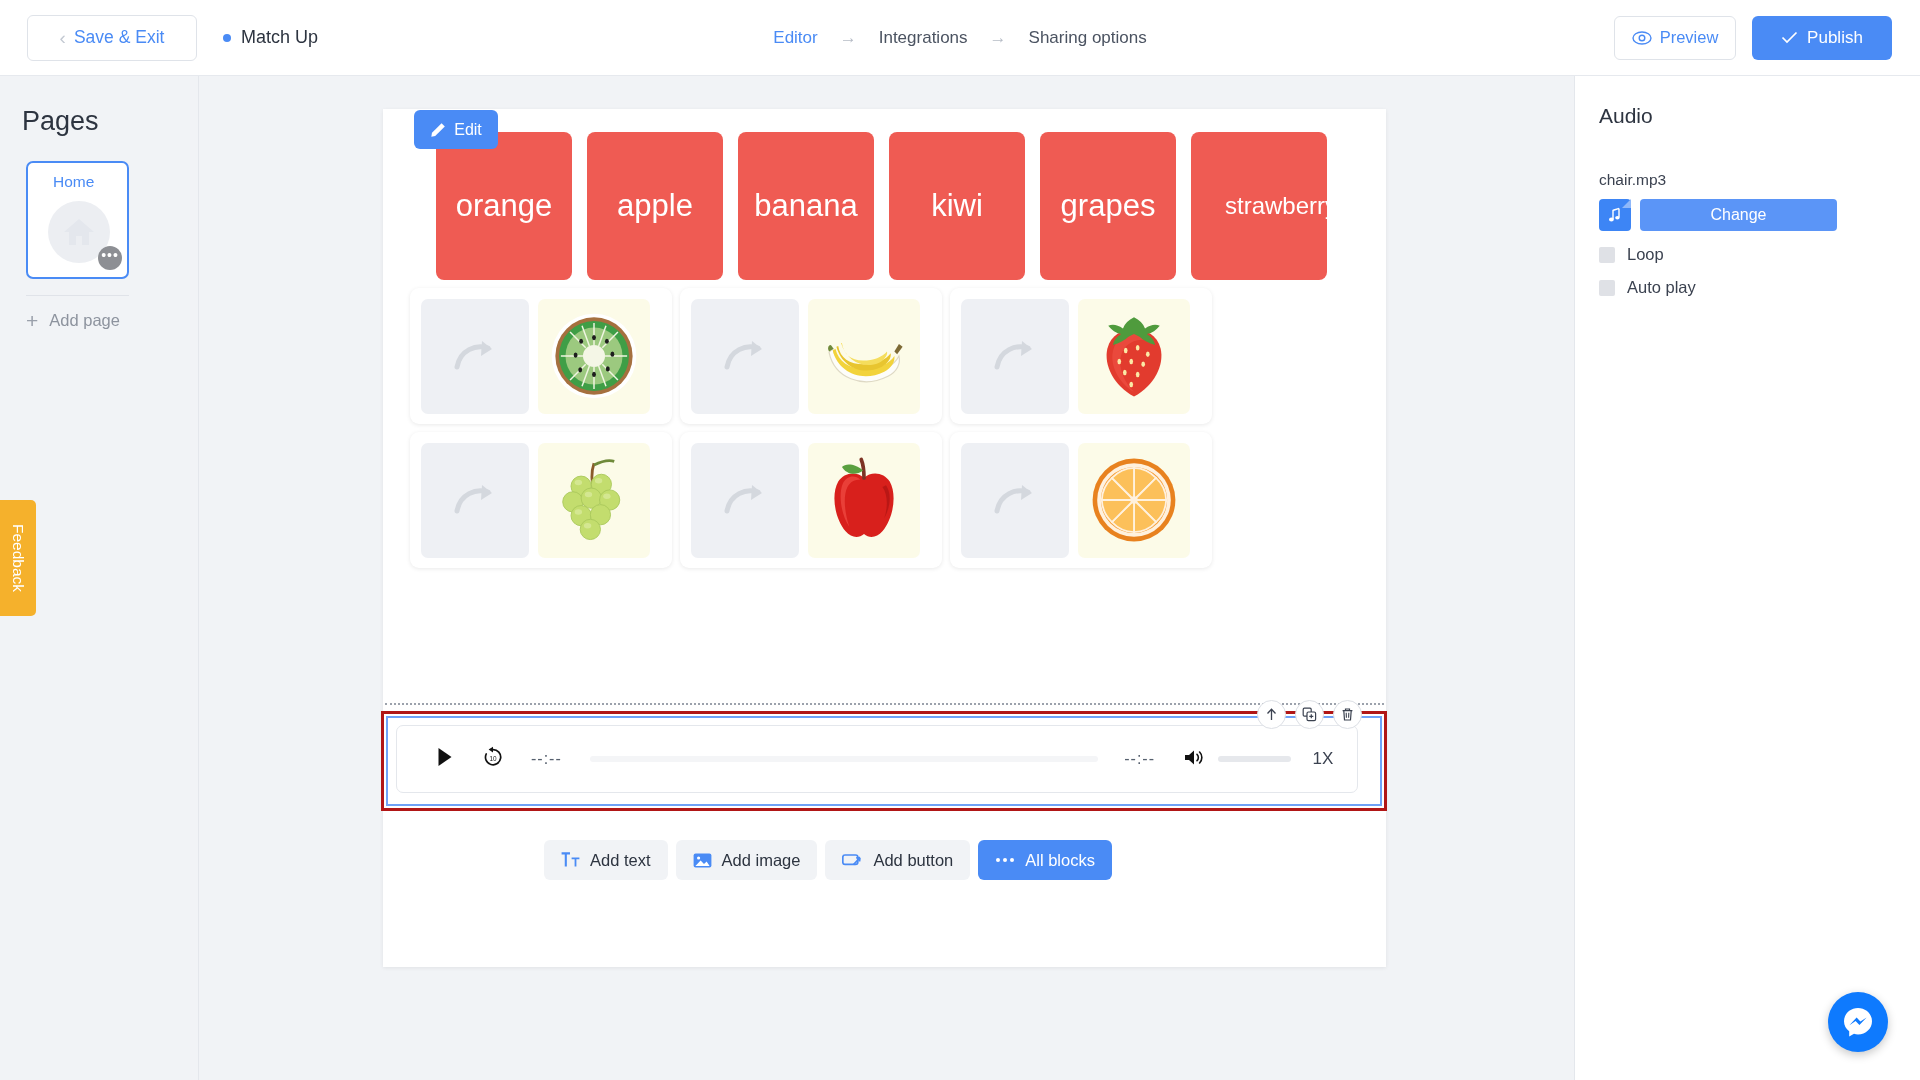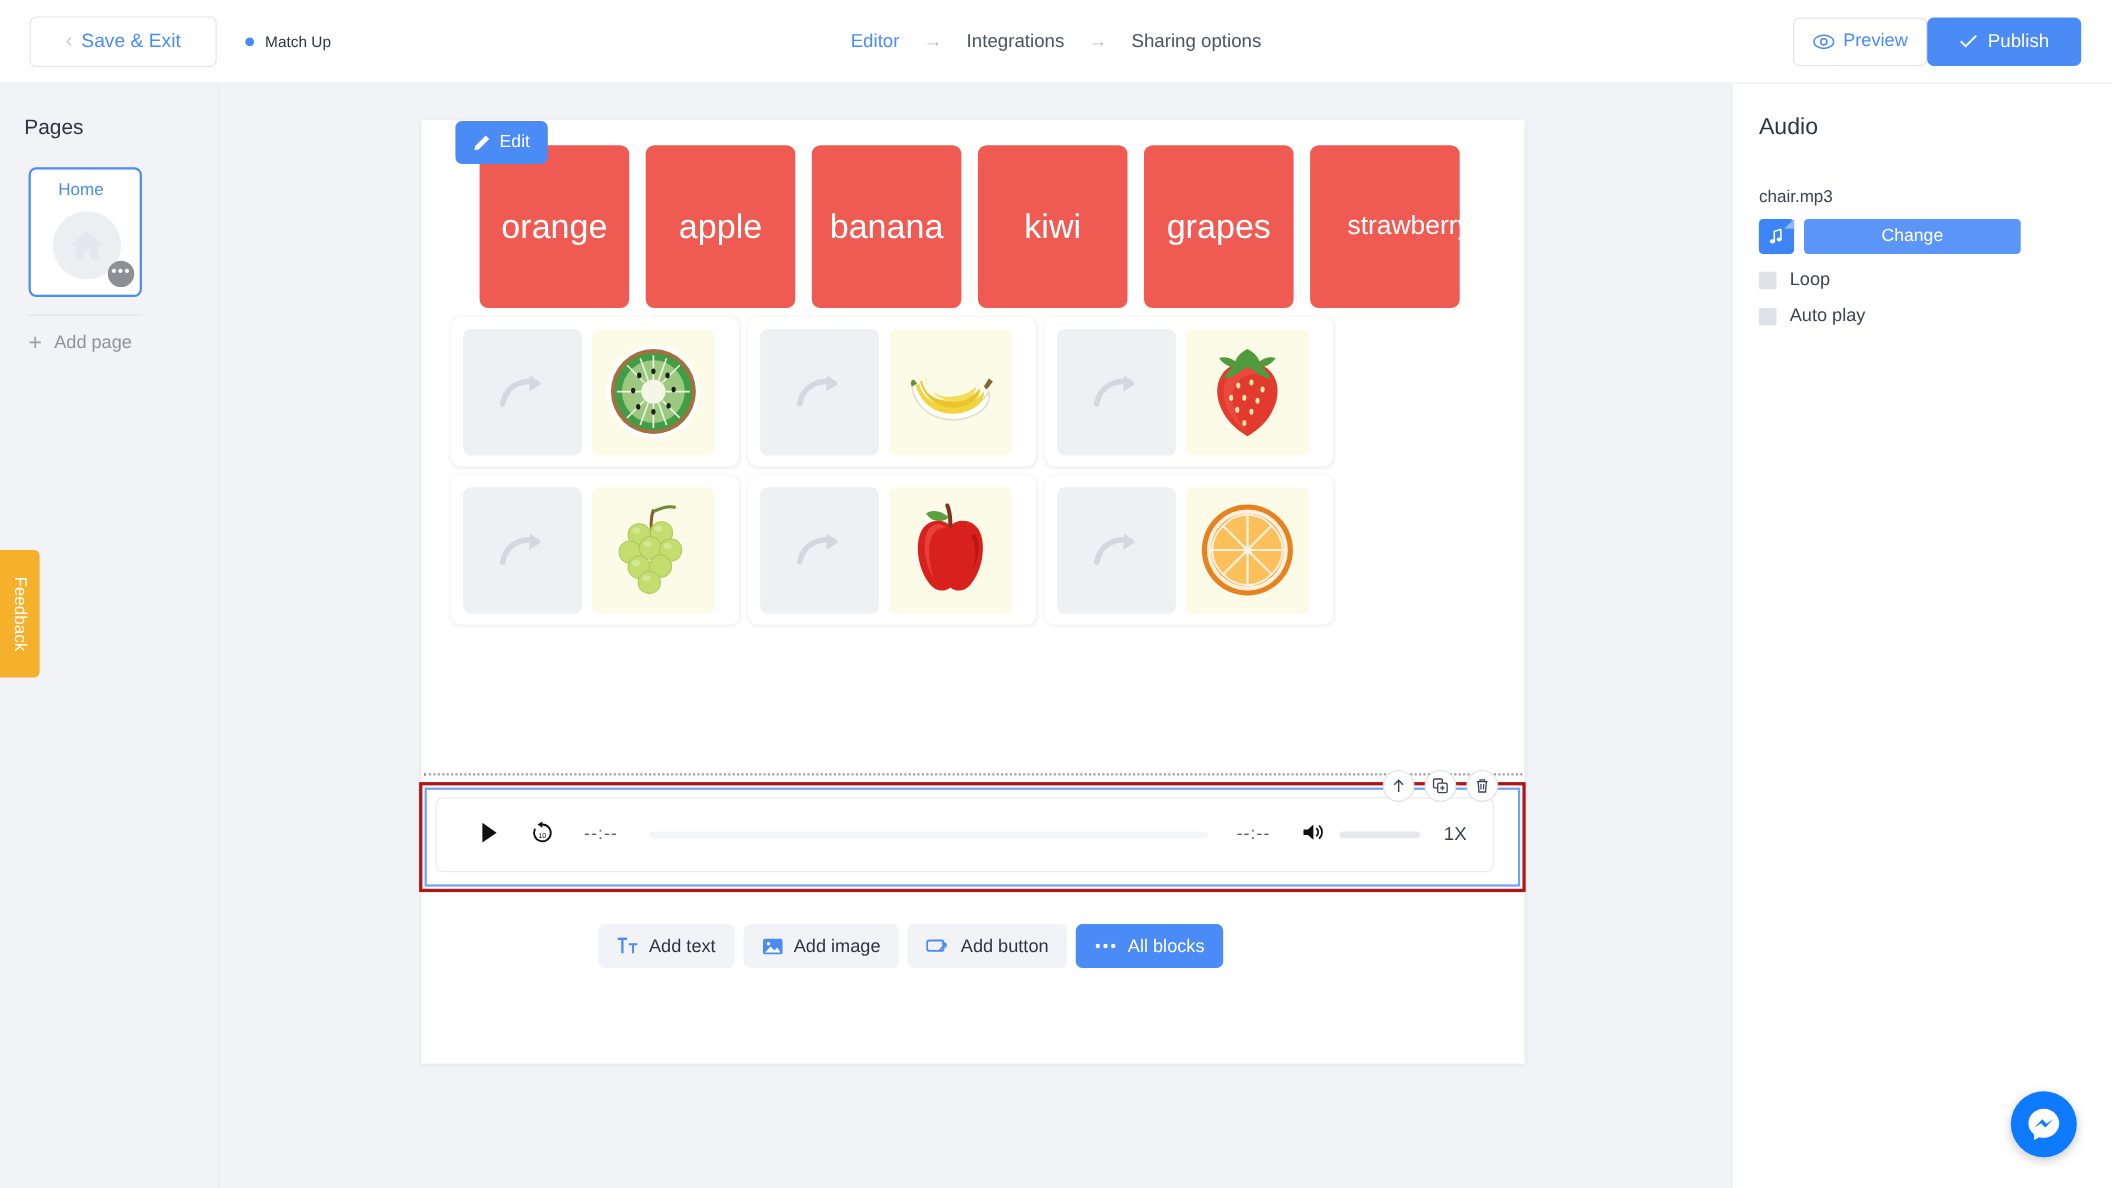--- a/index.html
+++ b/index.html
@@ -24,33 +24,33 @@
     border: 1px solid #dfe3e9; border-radius: 6px;
     background: #fff;
     display: flex; align-items: center; justify-content: center;
     gap: 8px; cursor: pointer;
   }
   .save-exit .chev { color: #c3c9d2; font-size: 19px; line-height: 1; }
   .save-exit .lbl { color: #4a8bf5; font-size: 17.5px; }
 
   .doc-title { margin-left: 26px; display: flex; align-items: center; gap: 10px; }
   .doc-dot { width: 8px; height: 8px; border-radius: 50%; background: #4a8bf5; }
-  .doc-name { font-size: 14px; color: #2d3440; }
+  .doc-name { font-size: 18px; color: #2d3440; }
 
   .breadcrumb {
     position: absolute; left: 50%; transform: translateX(-50%);
     display: flex; align-items: center; gap: 22px;
   }
   .bc-item { font-size: 17px; color: #4b5361; cursor: pointer; white-space: nowrap; }
   .bc-item.active { color: #4a8bf5; }
   .bc-arrow { color: #b6bcc6; font-size: 17px; }
 
   .topbar-right {
     position: absolute; right: 28px;
-    display: flex; align-items: flex-start;  margin-left: 40px;
+    display: flex; align-items: flex-start; gap: 16px; margin-left: 40px;
   }
   .btn-preview {
     width: 122px; height: 44px;
     border: 1px solid #dfe3e9; border-radius: 6px; background: #fff;
     display: flex; align-items: center; justify-content: center; gap: 8px;
     cursor: pointer;
   }
   .btn-preview .lbl { color: #4a8bf5; font-size: 16.5px; }
   .btn-publish {
     width: 140px; height: 44px;
@@ -62,21 +62,21 @@
 
   
   .sidebar {
     position: absolute; top: 76px; left: 0;
     width: 199px; height: 1004px;
     background: #f1f3f6;
     border-right: 1px solid #e4e7ec;
   }
   .sidebar-title {
     margin: 30px 0 0 22px;
-    font-size: 19px; color: #2d3440;
+    font-size: 27px; color: #2d3440;
   }
   .page-thumb {
     margin: 24px 0 0 26px;
     width: 103px; height: 118px;
     background: #fff;
     border: 2px solid #4a8bf5; border-radius: 7px;
     position: relative;
   }
   .page-thumb .pg-label {
     position: absolute; top: 10px; left: 25px;

